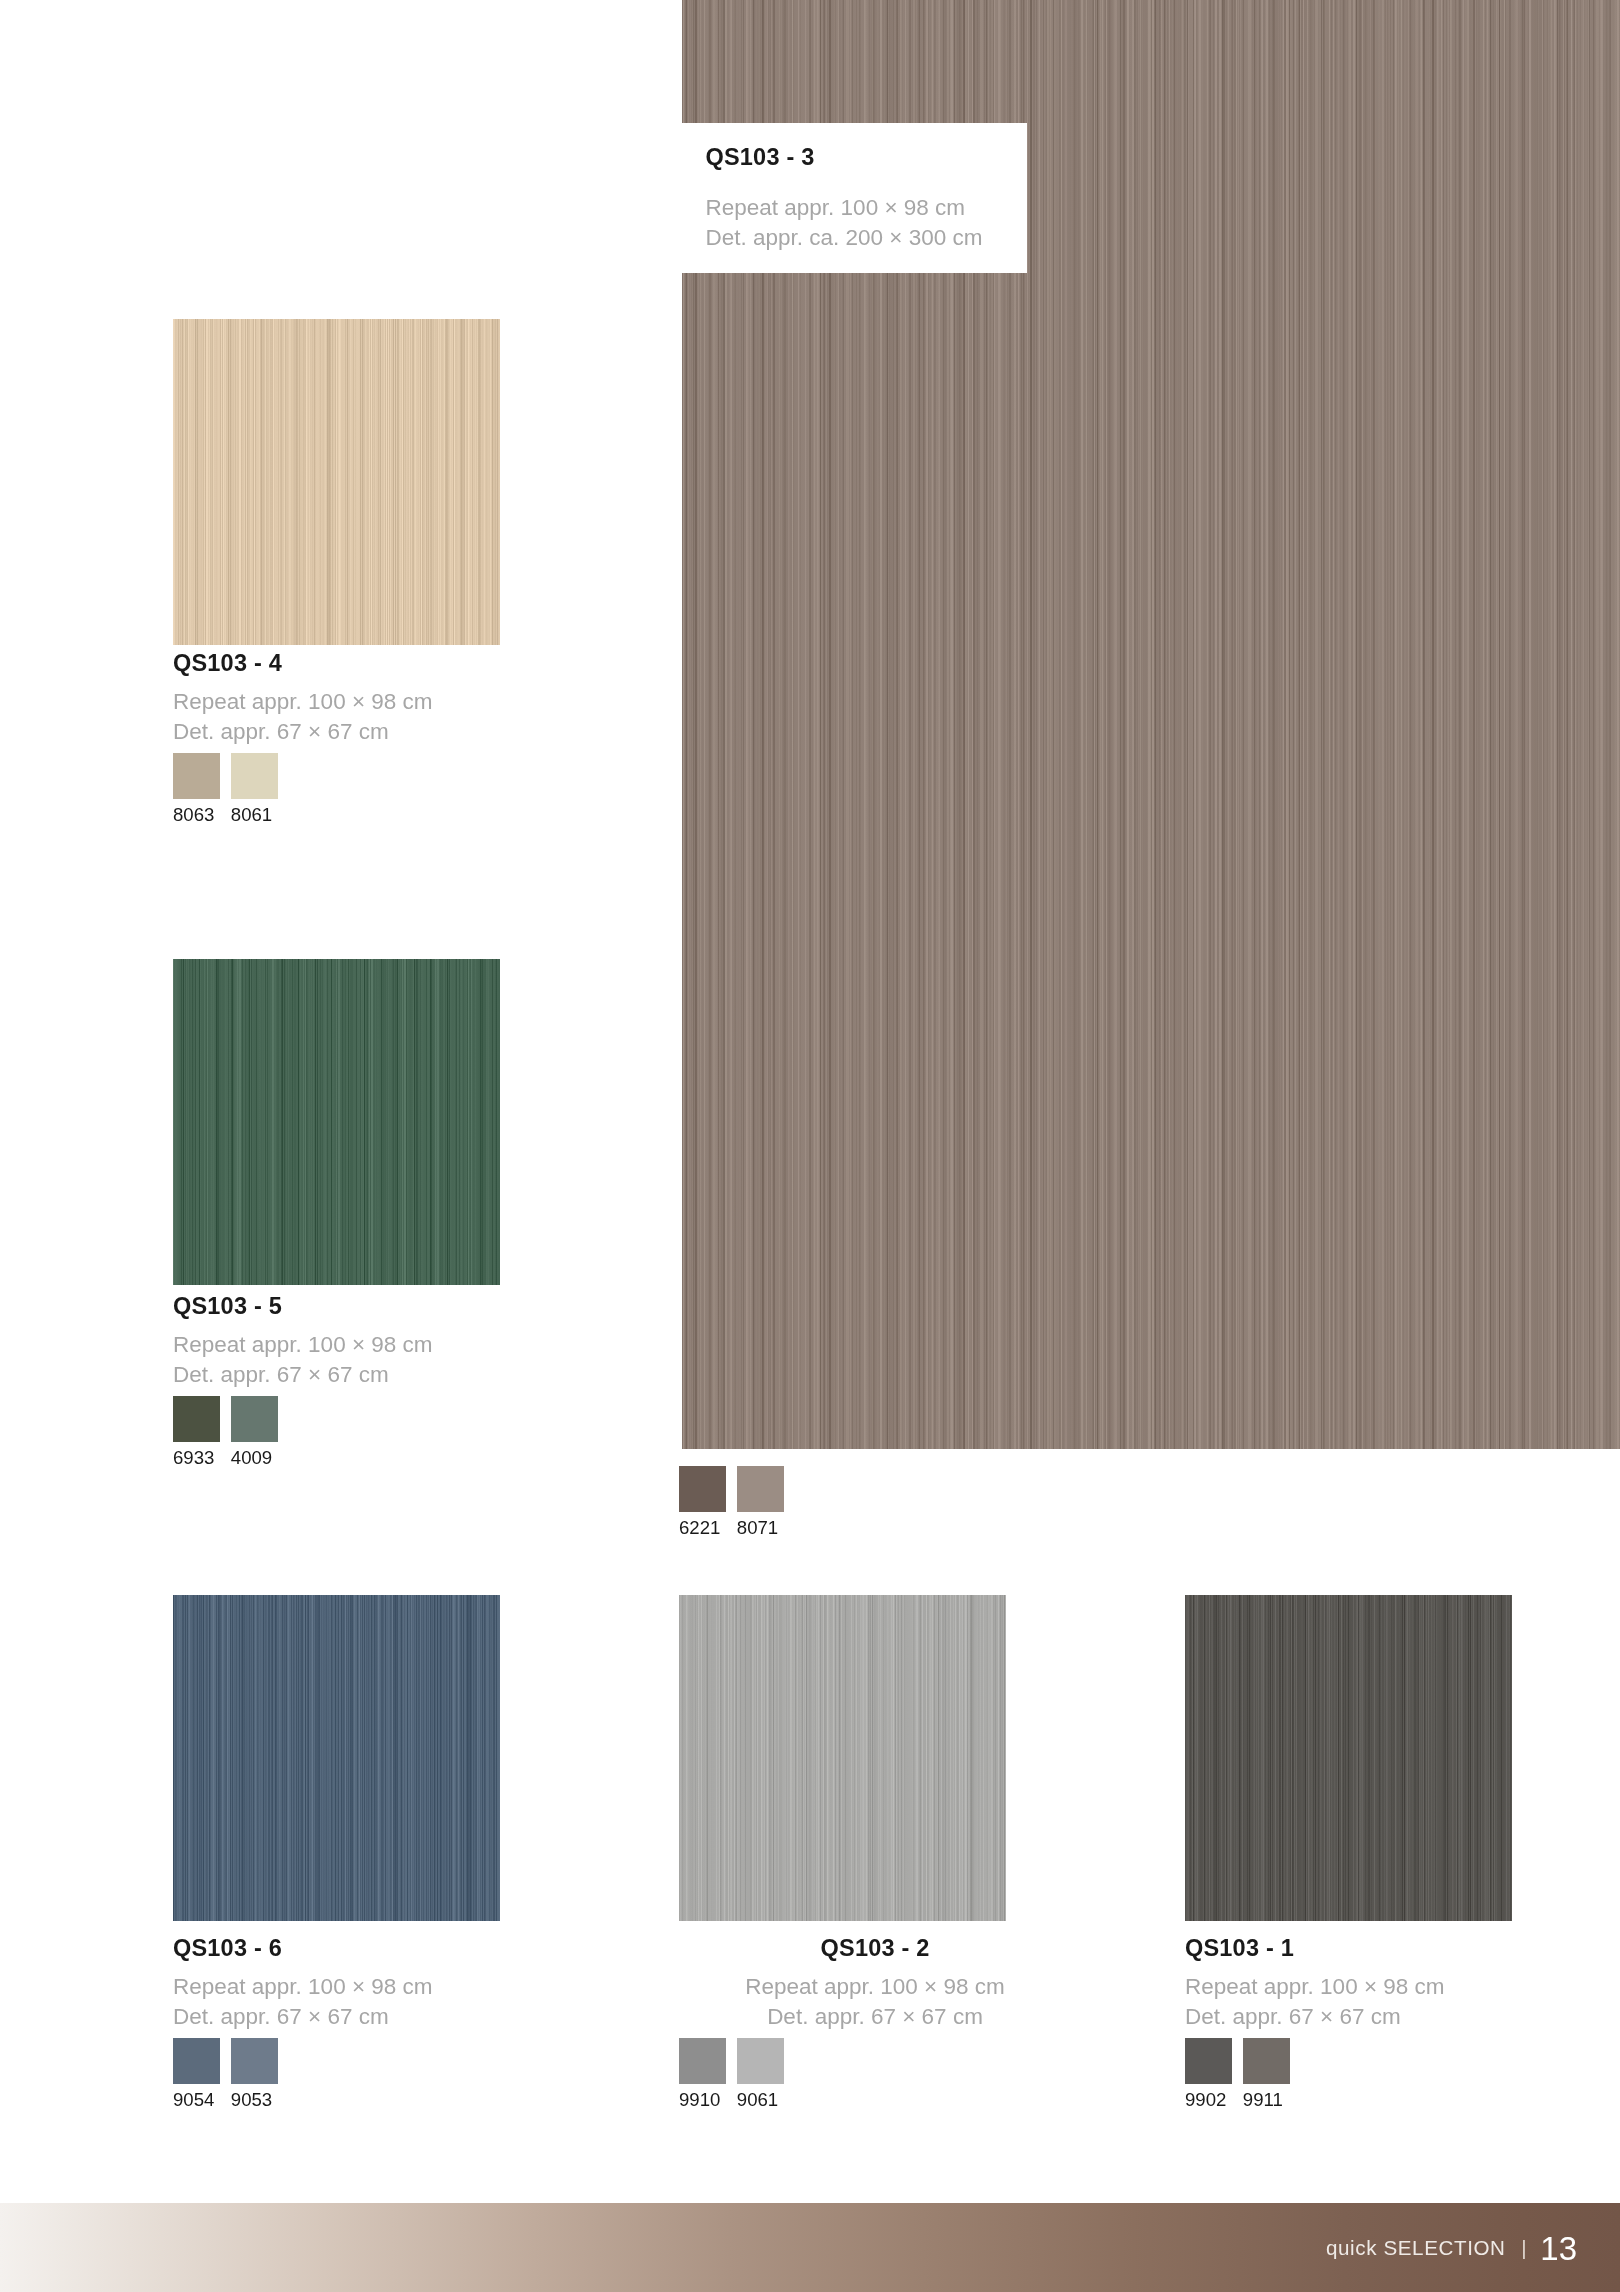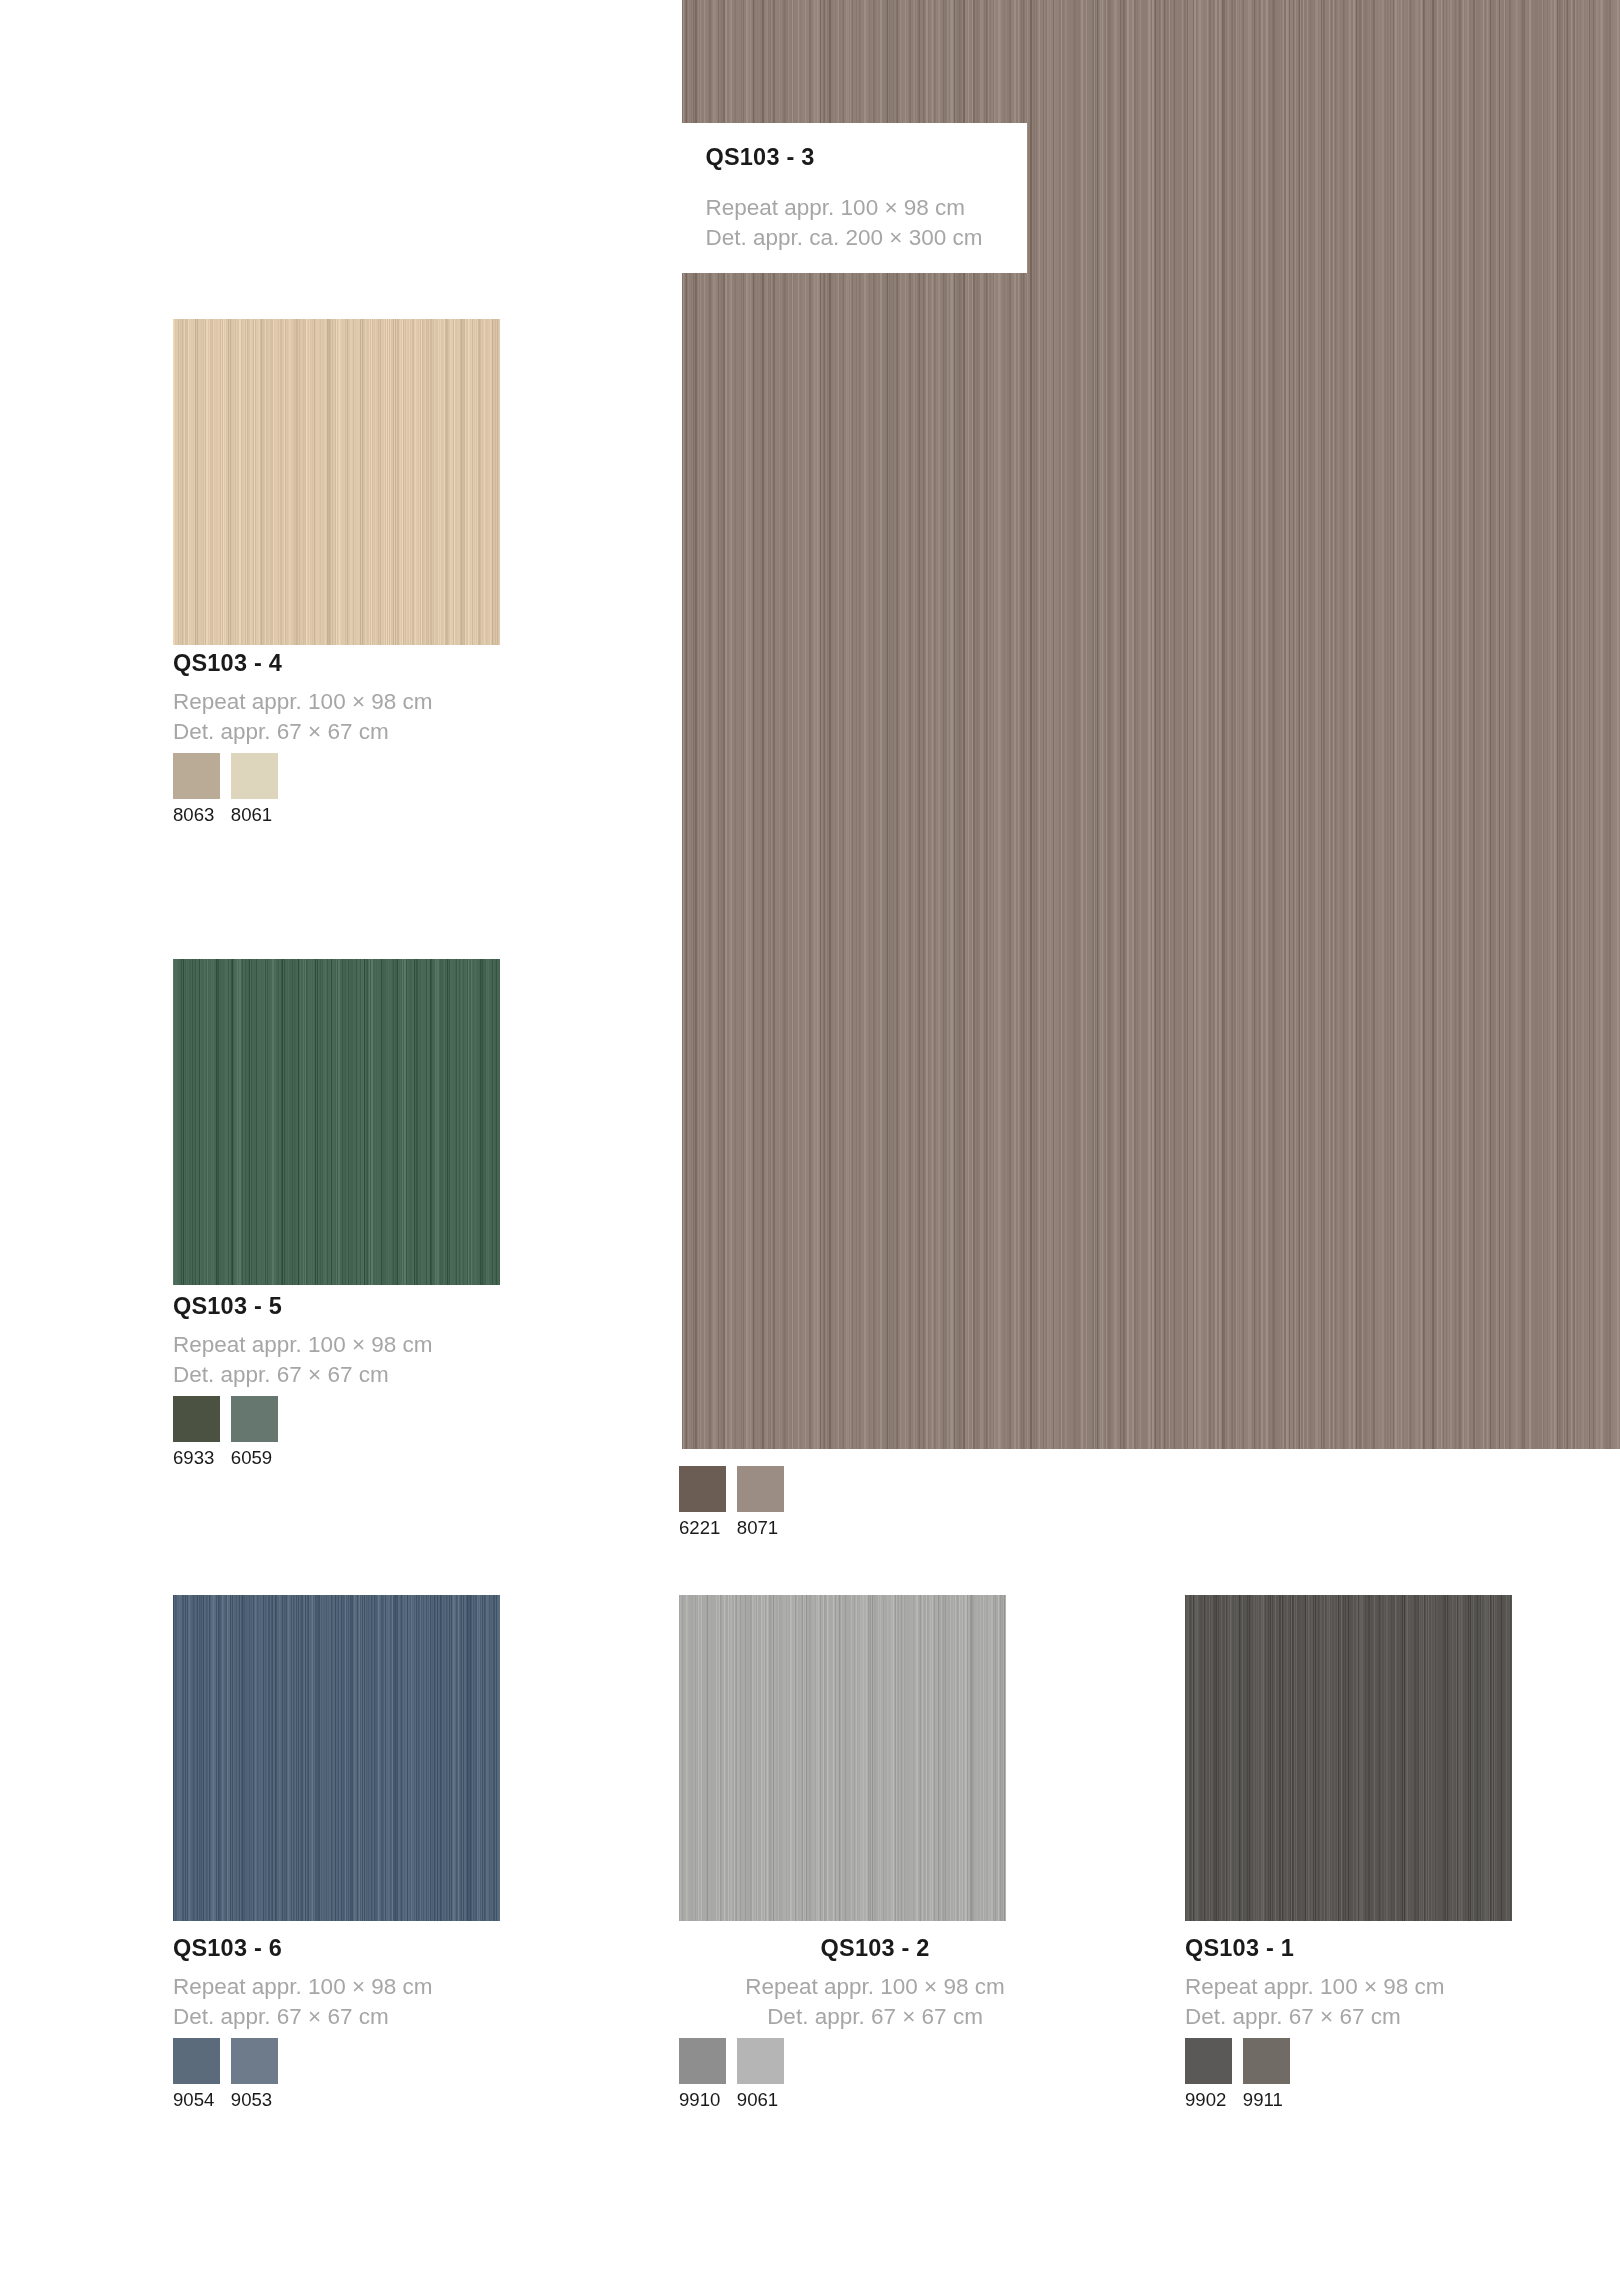--- a/index.html
+++ b/index.html
@@ -206,21 +206,21 @@
     <div class="cap-line">Det. appr. 67 × 67 cm</div>
   </div>
 
   <div class="chips" style="left:173px; top:1396px;">
     <div class="chip">
       <span class="chip-color" id="cw-5-0" style="background: rgb(76, 82, 65);"></span>
       <span class="chip-code">6933</span>
     </div>
     <div class="chip">
       <span class="chip-color" id="cw-5-1" style="background: rgb(102, 119, 111);"></span>
-      <span class="chip-code">6059</span>
+      <span class="chip-code">4009</span>
     </div>
   </div>
 
   <div class="tex" id="tex-6" style="left:173px; top:1595px; width:327px; height:326px;">
     <div class="layer base" id="tex-6-base" style="background: rgb(80, 99, 119);"></div>
     <div class="layer s1" id="tex-6-s1" style="background: linear-gradient(90deg, rgba(89, 108, 128, 0.55) 0%, rgba(87, 106, 126, 0.55) 4%, rgba(86, 105, 125, 0.55) 8%, rgba(80, 99, 119, 0.55) 12%, rgba(95, 114, 134, 0.55) 16%, rgba(91, 110, 130, 0.55) 20%, rgba(94, 113, 133, 0.55) 24%, rgba(86, 105, 125, 0.55) 28%, rgba(84, 103, 123, 0.55) 32%, rgba(95, 114, 134, 0.55) 36%, rgba(94, 113, 133, 0.55) 40%, rgba(93, 112, 132, 0.55) 44%, rgba(87, 106, 126, 0.55) 48%, rgba(95, 114, 134, 0.55) 52%, rgba(86, 105, 125, 0.55) 56%, rgba(89, 108, 128, 0.55) 60%, rgba(93, 112, 132, 0.55) 64%, rgba(82, 101, 121, 0.55) 68%, rgba(88, 107, 127, 0.55) 72%, rgba(80, 99, 119, 0.55) 76%, rgba(86, 105, 125, 0.55) 80%, rgba(91, 110, 130, 0.55) 84%, rgba(91, 110, 130, 0.55) 88%, rgba(89, 108, 128, 0.55) 92%, rgba(92, 111, 131, 0.55) 96%, rgba(94, 113, 133, 0.55) 100%) 0% 0% / 97px 100% repeat;"></div>
     <div class="layer s2" id="tex-6-s2" style="background-image: repeating-linear-gradient(90deg, transparent 10.4%, rgba(56, 75, 95, 0.945) 10.4%, rgba(56, 75, 95, 0.945) 11.64%, transparent 11.64%, transparent 21.96%, rgba(106, 125, 145, 0.76) 21.96%, rgba(106, 125, 145, 0.76) 24.29%, transparent 24.29%, transparent 31.02%, rgba(56, 75, 95, 0.537) 31.02%, rgba(56, 75, 95, 0.537) 32.48%, transparent 32.48%, transparent 37.4%, rgba(56, 75, 95, 0.75) 37.4%, rgba(56, 75, 95, 0.75) 39.62%, transparent 39.62%, transparent 42.41%, rgba(56, 75, 95, 0.74) 42.41%, rgba(56, 75, 95, 0.74) 45.82%, transparent 45.82%, transparent 49.31%, rgba(106, 125, 145, 0.604) 49.31%, rgba(106, 125, 145, 0.604) 52.04%, transparent 52.04%, transparent 58.4%, rgba(56, 75, 95, 0.455) 58.4%, rgba(56, 75, 95, 0.455) 60.87%, transparent 60.87%, transparent 64.23%, rgba(106, 125, 145, 0.78) 64.23%, rgba(106, 125, 145, 0.78) 66.53%, transparent 66.53%, transparent 72.75%, rgba(56, 75, 95, 0.84) 72.75%, rgba(56, 75, 95, 0.84) 75.76%, transparent 75.76%, transparent 78.63%, rgba(56, 75, 95, 0.792) 78.63%, rgba(56, 75, 95, 0.792) 81.09%, transparent 81.09%, transparent 89.65%, rgba(56, 75, 95, 0.933) 89.65%, rgba(56, 75, 95, 0.933) 92.5%, transparent 92.5%, transparent 100%); background-size: 33px 100%;"></div>
     <div class="layer s3" id="tex-6-s3" style="background-image: repeating-linear-gradient(90deg, transparent 3.64%, rgba(99, 118, 138, 0.545) 3.64%, rgba(99, 118, 138, 0.545) 5.82%, transparent 5.82%, transparent 9.78%, rgba(62, 81, 101, 0.365) 9.78%, rgba(62, 81, 101, 0.365) 10.44%, transparent 10.44%, transparent 12.78%, rgba(62, 81, 101, 0.74) 12.78%, rgba(62, 81, 101, 0.74) 14.29%, transparent 14.29%, transparent 23.97%, rgba(99, 118, 138, 0.49) 23.97%, rgba(99, 118, 138, 0.49) 26.87%, transparent 26.87%, transparent 37.26%, rgba(62, 81, 101, 0.65) 37.26%, rgba(62, 81, 101, 0.65) 41.04%, transparent 41.04%, transparent 46.79%, rgba(62, 81, 101, 0.52) 46.79%, rgba(62, 81, 101, 0.52) 50.14%, transparent 50.14%, transparent 60.04%, rgba(99, 118, 138, 0.455) 60.04%, rgba(99, 118, 138, 0.455) 61.06%, transparent 61.06%, transparent 66.08%, rgba(62, 81, 101, 0.66) 66.08%, rgba(62, 81, 101, 0.66) 66.94%, transparent 66.94%, transparent 72.77%, rgba(62, 81, 101, 0.533) 72.77%, rgba(62, 81, 101, 0.533) 74.15%, transparent 74.15%, transparent 81.95%, rgba(62, 81, 101, 0.776) 81.95%, rgba(62, 81, 101, 0.776) 82.96%, transparent 82.96%, transparent 85.12%, rgba(62, 81, 101, 0.63) 85.12%, rgba(62, 81, 101, 0.63) 88.06%, transparent 88.06%, transparent 93.88%, rgba(62, 81, 101, 0.616) 93.88%, rgba(62, 81, 101, 0.616) 97.76%, transparent 97.76%, transparent 100%); background-size: 25px 100%;"></div>
     <div class="layer s4" id="tex-6-s4" style="background-image: repeating-linear-gradient(90deg, transparent 10.84%, rgba(92, 111, 131, 0.408) 10.84%, rgba(92, 111, 131, 0.408) 13.35%, transparent 13.35%, transparent 15.92%, rgba(67, 86, 106, 0.37) 15.92%, rgba(67, 86, 106, 0.37) 18.81%, transparent 18.81%, transparent 21.72%, rgba(92, 111, 131, 0.463) 21.72%, rgba(92, 111, 131, 0.463) 24.78%, transparent 24.78%, transparent 29.1%, rgba(92, 111, 131, 0.384) 29.1%, rgba(92, 111, 131, 0.384) 30.78%, transparent 30.78%, transparent 34.37%, rgba(67, 86, 106, 0.353) 34.37%, rgba(67, 86, 106, 0.353) 36.44%, transparent 36.44%, transparent 47.38%, rgba(67, 86, 106, 0.48) 47.38%, rgba(67, 86, 106, 0.48) 50.78%, transparent 50.78%, transparent 54.89%, rgba(92, 111, 131, 0.45) 54.89%, rgba(92, 111, 131, 0.45) 56.69%, transparent 56.69%, transparent 65.36%, rgba(67, 86, 106, 0.39) 65.36%, rgba(67, 86, 106, 0.39) 66.67%, transparent 66.67%, transparent 74.92%, rgba(92, 111, 131, 0.29) 74.92%, rgba(92, 111, 131, 0.29) 77.29%, transparent 77.29%, transparent 85.49%, rgba(92, 111, 131, 0.54) 85.49%, rgba(92, 111, 131, 0.54) 86.54%, transparent 86.54%, transparent 90.55%, rgba(67, 86, 106, 0.463) 90.55%, rgba(67, 86, 106, 0.463) 91.48%, transparent 91.48%, transparent 100%); background-size: 14.8px 100%;"></div>
   </div>
@@ -285,15 +285,22 @@
     <div class="chip">
       <span class="chip-color" id="cw-1-0" style="background: rgb(91, 89, 87);"></span>
       <span class="chip-code">9902</span>
     </div>
     <div class="chip">
       <span class="chip-color" id="cw-1-1" style="background: rgb(113, 107, 102);"></span>
       <span class="chip-code">9911</span>
     </div>
   </div>
 
+  <div class="footer" style="background: linear-gradient(to right, rgb(244, 241, 238) 0%, rgb(232, 224, 217) 8%, rgb(214, 199, 187) 20%, rgb(192, 171, 156) 33%, rgb(171, 147, 131) 45%, rgb(155, 129, 112) 57%, rgb(139, 111, 94) 70%, rgb(125, 97, 82) 83%, rgb(118, 89, 74) 94%, rgb(115, 86, 72) 100%);">
+    <div class="footer-inner">
+      <span class="footer-brand">quick SELECTION</span>
+      <span class="footer-sep">|</span>
+      <span class="footer-page">13</span>
+    </div>
+  </div>
 
 </div>
 
 
 </body></html>

